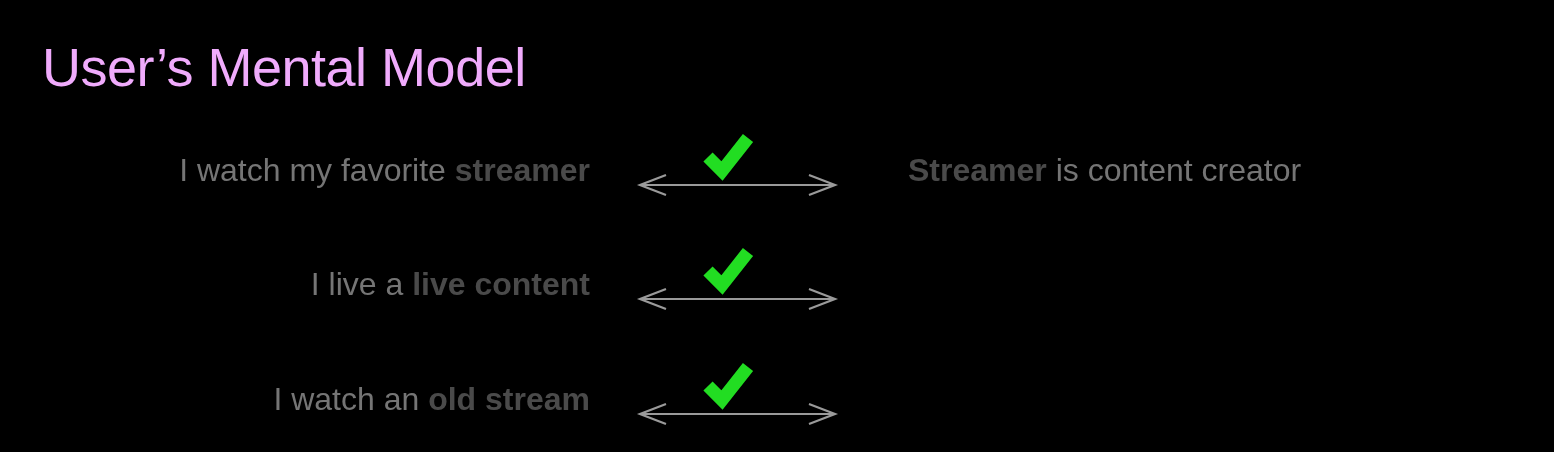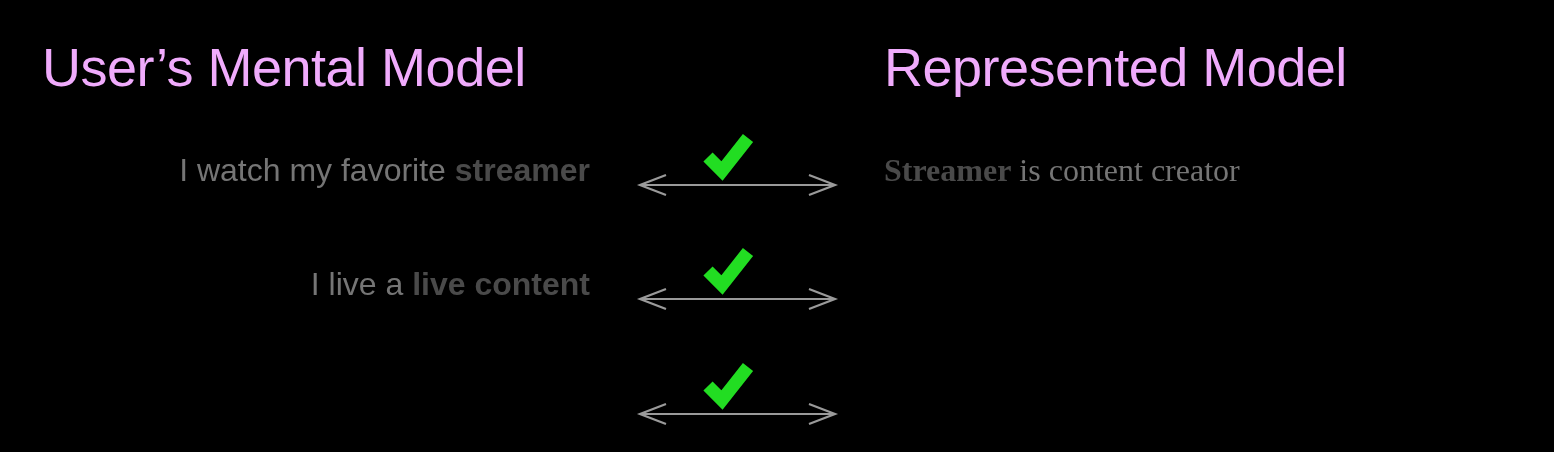--- a/index.html
+++ b/index.html
@@ -60,23 +60,22 @@
   }
 
   .side-left {
     position: absolute;
     left: 0;
     width: 590px;
     text-align: right;
   }
   .side-right {
     position: absolute;
-    left: 884px;
+    left: 908px;
     text-align: left;
-    font-family: Liberation Serif, serif;
   }
 
   
   .connector {
     position: absolute;
     left: 630px;
     top: -30px;
     width: 215px;
     height: 120px;
   }
@@ -86,21 +85,20 @@
     height: 120px;
   }
 </style>
 </head>
 <body>
 
 <div class="diagram">
 
   <div class="heading heading-left">User’s Mental Model</div>
 
-  <div class="heading heading-right">Represented Model</div>
 
   <div class="row row-1">
     <div class="side side-left">
       <span>I watch my favorite </span><b>streamer</b><span></span>
     </div>
 
     <div class="connector">
       <svg viewBox="0 0 215 120" xmlns="http://www.w3.org/2000/svg">
         <g>
           <path d="M78 47 L92 61 L118 28" fill="none" stroke="#22DD22" stroke-width="13" stroke-linecap="butt" stroke-linejoin="miter"></path>
@@ -132,20 +130,23 @@
           <line x1="12" y1="75" x2="203" y2="75"></line>
           <polyline points="36,65 10,75 36,85" stroke-linecap="butt" stroke-linejoin="miter"></polyline>
           <polyline points="179,65 205,75 179,85" stroke-linecap="butt" stroke-linejoin="miter"></polyline>
         </g>
       </svg>
     </div>
 
   </div>
 
   <div class="row row-3">
+    <div class="side side-left">
+      <span>I watch an </span><b>old stream</b><span></span>
+    </div>
 
     <div class="connector">
       <svg viewBox="0 0 215 120" xmlns="http://www.w3.org/2000/svg">
         <g>
           <path d="M78 47 L92 61 L118 28" fill="none" stroke="#22DD22" stroke-width="13" stroke-linecap="butt" stroke-linejoin="miter"></path>
         </g>
         <g stroke="#9A9A9A" fill="none" stroke-width="2.2">
           <line x1="12" y1="75" x2="203" y2="75"></line>
           <polyline points="36,65 10,75 36,85" stroke-linecap="butt" stroke-linejoin="miter"></polyline>
           <polyline points="179,65 205,75 179,85" stroke-linecap="butt" stroke-linejoin="miter"></polyline>

